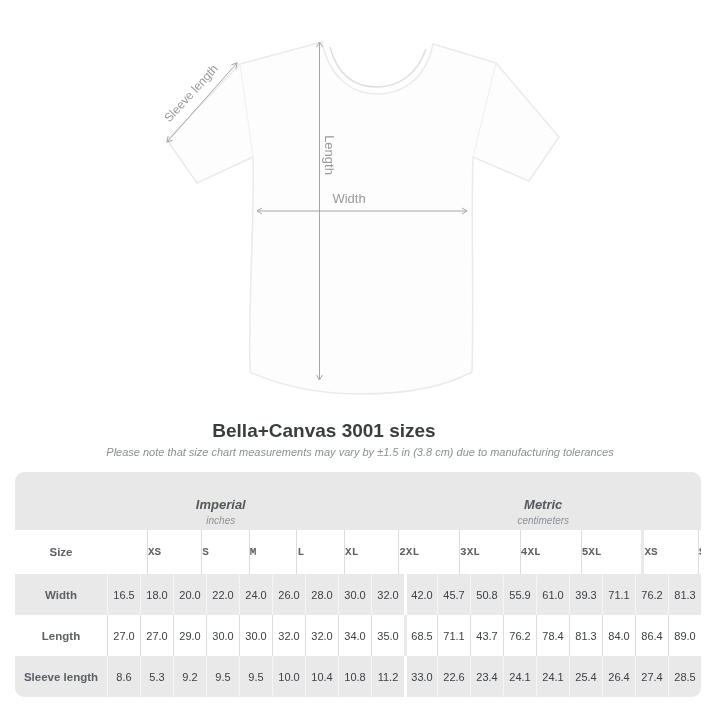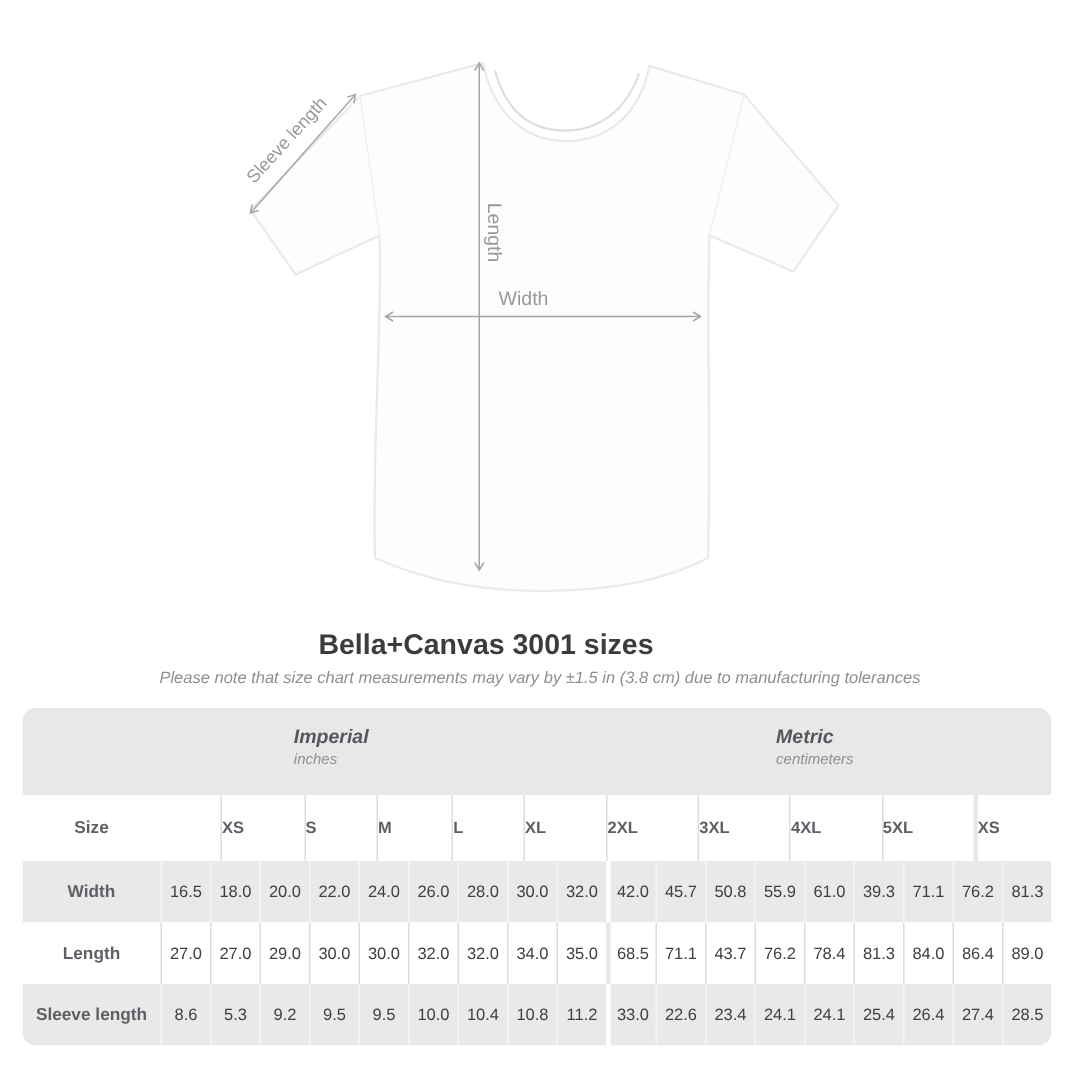--- a/index.html
+++ b/index.html
@@ -14,37 +14,37 @@
   }
   .subtitle {
     position:absolute; top:446px; left:0; width:720px; margin:0;
     text-align:center; font-size:11px; font-style:italic; color:#8b9095;
   }
   .size-table {
     position:absolute; left:15px; top:472px; width:686px; height:225px;
     border-radius:9px; overflow:hidden; background:#ffffff;
   }
   .band { height:58px; background:#e8e8e9; position:relative; }
-  .ugroup { position:absolute; top:11px; transform:translateX(-50%); }
+  .ugroup { position:absolute; top:25px; transform:translateX(-50%); text-align:center; }
   .ugroup.imperial { left:30%; }
   .ugroup.metric   { left:77%; }
   .ulabel { font-size:13px; font-weight:bold; font-style:italic; color:#54585c; }
   .usub   { font-size:10px; font-style:italic; color:#8b9095; margin-top:3px; }
   .row { display:grid; grid-template-columns:92px repeat(18, 1fr); }
   .row.size-row { height:44px; background:#ffffff;gap:40px; --sep:#dddddf; --gsep:#e9e9ea; }
   .row.white    { height:41px; background:#ffffff; --sep:#dddddf; --gsep:#e9e9ea; }
   .row.gray     { height:41px; background:#e9e9ea; --sep:#f5f5f6; --gsep:#ffffff; }
   .cell {
     display:flex; align-items:center; justify-content:center;
     font-size:11px; color:#3d4145; white-space:nowrap;
   }
   .cell + .cell { border-left:1px solid var(--sep); }
   .cell.group2  { border-left:3px solid var(--gsep); }
   .label-cell { font-weight:bold; font-size:11.5px; color:#5d6165; }
-  .size-cell  { font-weight:bold; color:#5d6165; }
+  .size-cell  { font-weight:bold; color:#5d6165;font-family:Liberation Mono, monospace; }
 </style>
 </head>
 <body>
 
 <div class="page">
 
   <svg class="diagram" width="720" height="415" viewBox="0 0 720 415">
     <defs>
       <marker id="arr" viewBox="0 0 8 8" refX="6" refY="4" markerWidth="8" markerHeight="8" orient="auto-start-reverse">
         <path d="M1,1 L6,4 L1,7" fill="none" stroke="#a3a7ab" stroke-width="1"></path>

